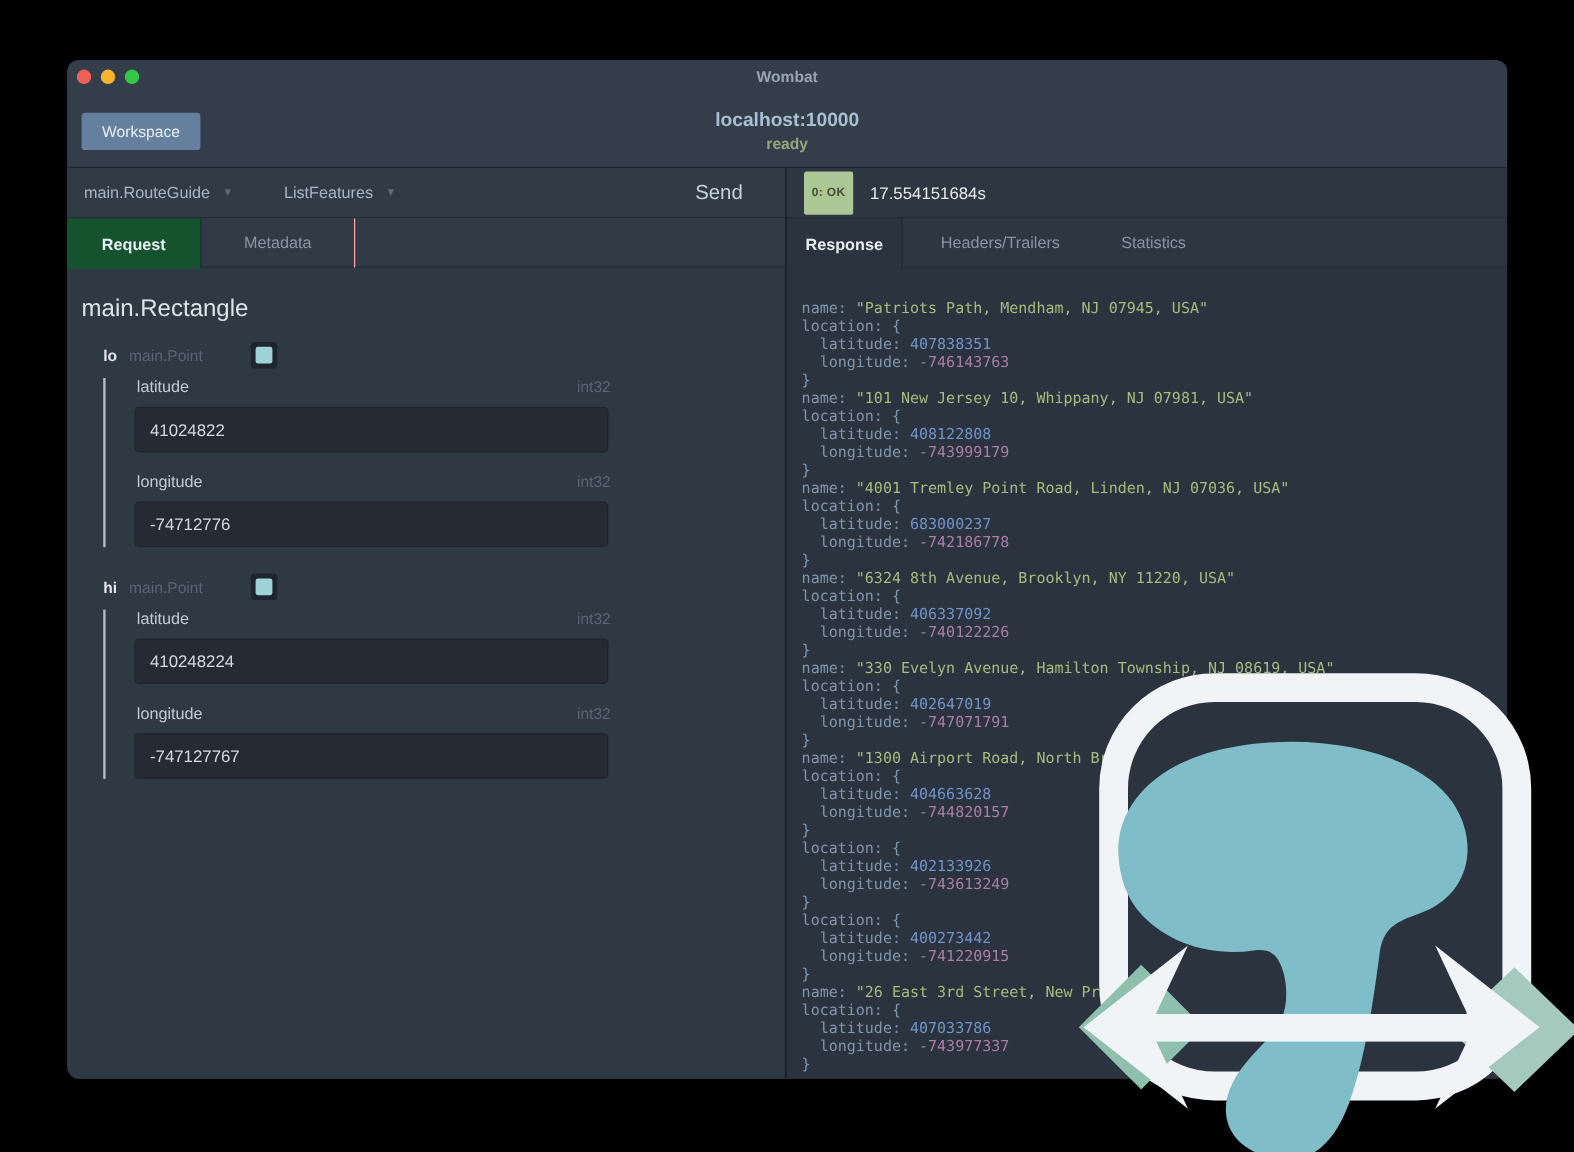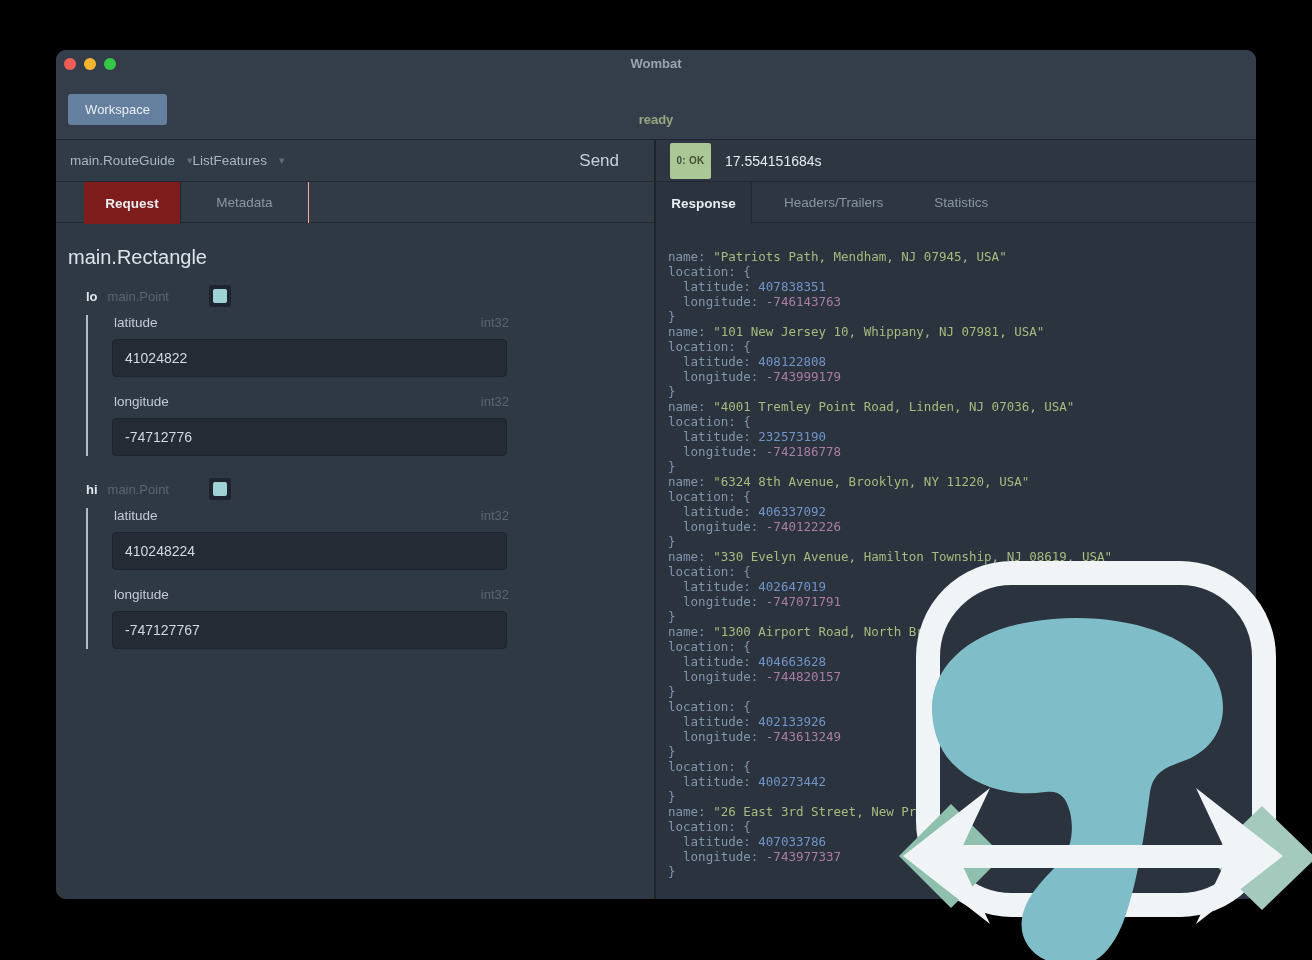--- a/index.html
+++ b/index.html
@@ -31,30 +31,30 @@
   
   .main { position:absolute; top:90px; left:0; right:0; bottom:0; display:flex; }
   .left-panel { width:600px; border-right:2px solid #1e242c; background:#2f3944;
     display:flex; flex-direction:column; }
   .right-panel { flex:1; background:#2b333e; display:flex; flex-direction:column; }
   .toolbar { height:42px; border-bottom:1px solid #222933; display:flex; align-items:center;
     padding:0 14px; background:#313b46; }
   .right-panel .toolbar { background:#2d3641; }
   .svc-label, .method-label { font-size:13.5px; color:#a8b6c4; }
   .chev { font-size:11px; color:#5f6a78; margin-left:12px; line-height:1; }
-  .method-label { }
+  .method-label { margin-left:44px; }
   .send-btn { margin-left:auto; margin-right:21px; background:none; border:none;
     color:#c4d2dc; font-size:17px; font-family:"Liberation Sans",sans-serif; }
   .tabs { height:41px; border-bottom:1px solid #222933; display:flex; background:#313b46; }
   .right-panel .tabs { background:#2d3641; }
   .tab { display:flex; align-items:center; justify-content:center; font-size:13.5px;
     color:#8a95a3; height:41px; }
   .tab.active { font-weight:bold; color:#e8edf2; border-right:1px solid #222933;
     margin-bottom:-1px; height:42px; }
-  .tab-request { width:97px; background:#7f1d1d;margin-left:28px; }
+  .tab-request { width:112px; background:#14532d; }
   .tab-metadata { width:128px; border-right:1px solid #fca5a5; }
   .tab-response { width:96px; background:#2b333e; }
   .tab-headers { margin-left:16px; padding:0 16px; }
   .tab-statistics { margin-left:19px; padding:0 16px; }
   
   .request-content { flex:1; padding:23px 12px; overflow:hidden; }
   .msg-type { font-size:20px; color:#dde3ea; margin-bottom:16px; }
   .group { margin-left:18px; }
   .group + .group { margin-top:22px; }
   .group-header { display:flex; align-items:center; height:22px; margin-bottom:7px; }
@@ -93,20 +93,21 @@
 <div class="window">
 
   <div class="header">
     <div class="traffic">
       <div class="dot red"></div>
       <div class="dot yellow"></div>
       <div class="dot green"></div>
     </div>
     <div class="win-title">Wombat</div>
     <button class="workspace-btn">Workspace</button>
+    <div class="host">localhost:10000</div>
     <div class="host-status">ready</div>
   </div>
 
   <div class="main">
 
     <div class="left-panel">
       <div class="toolbar">
         <span class="svc-label">main.RouteGuide</span>
         <span class="chev">▾</span>
         <span class="method-label">ListFeatures</span>
@@ -183,21 +184,21 @@
           <div class="rline"><span class="rk">  latitude: </span><span class="rn">407838351</span></div>
           <div class="rline"><span class="rk">  longitude: </span><span class="rm">-746143763</span></div>
           <div class="rline"><span class="rk">}</span></div>
           <div class="rline"><span class="rk">name: </span><span class="rs">"101 New Jersey 10, Whippany, NJ 07981, USA"</span></div>
           <div class="rline"><span class="rk">location: {</span></div>
           <div class="rline"><span class="rk">  latitude: </span><span class="rn">408122808</span></div>
           <div class="rline"><span class="rk">  longitude: </span><span class="rm">-743999179</span></div>
           <div class="rline"><span class="rk">}</span></div>
           <div class="rline"><span class="rk">name: </span><span class="rs">"4001 Tremley Point Road, Linden, NJ 07036, USA"</span></div>
           <div class="rline"><span class="rk">location: {</span></div>
-          <div class="rline"><span class="rk">  latitude: </span><span class="rn">232573190</span></div>
+          <div class="rline"><span class="rk">  latitude: </span><span class="rn">683000237</span></div>
           <div class="rline"><span class="rk">  longitude: </span><span class="rm">-742186778</span></div>
           <div class="rline"><span class="rk">}</span></div>
           <div class="rline"><span class="rk">name: </span><span class="rs">"6324 8th Avenue, Brooklyn, NY 11220, USA"</span></div>
           <div class="rline"><span class="rk">location: {</span></div>
           <div class="rline"><span class="rk">  latitude: </span><span class="rn">406337092</span></div>
           <div class="rline"><span class="rk">  longitude: </span><span class="rm">-740122226</span></div>
           <div class="rline"><span class="rk">}</span></div>
           <div class="rline"><span class="rk">name: </span><span class="rs">"330 Evelyn Avenue, Hamilton Township, NJ 08619, USA"</span></div>
           <div class="rline"><span class="rk">location: {</span></div>
           <div class="rline"><span class="rk">  latitude: </span><span class="rn">402647019</span></div>
@@ -207,20 +208,21 @@
           <div class="rline"><span class="rk">location: {</span></div>
           <div class="rline"><span class="rk">  latitude: </span><span class="rn">404663628</span></div>
           <div class="rline"><span class="rk">  longitude: </span><span class="rm">-744820157</span></div>
           <div class="rline"><span class="rk">}</span></div>
           <div class="rline"><span class="rk">location: {</span></div>
           <div class="rline"><span class="rk">  latitude: </span><span class="rn">402133926</span></div>
           <div class="rline"><span class="rk">  longitude: </span><span class="rm">-743613249</span></div>
           <div class="rline"><span class="rk">}</span></div>
           <div class="rline"><span class="rk">location: {</span></div>
           <div class="rline"><span class="rk">  latitude: </span><span class="rn">400273442</span></div>
+          <div class="rline"><span class="rk">  longitude: </span><span class="rm">-741220915</span></div>
           <div class="rline"><span class="rk">}</span></div>
           <div class="rline"><span class="rk">name: </span><span class="rs">"26 East 3rd Street, New Pr</span></div>
           <div class="rline"><span class="rk">location: {</span></div>
           <div class="rline"><span class="rk">  latitude: </span><span class="rn">407033786</span></div>
           <div class="rline"><span class="rk">  longitude: </span><span class="rm">-743977337</span></div>
           <div class="rline"><span class="rk">}</span></div>
         </div>
     </div>
 
   </div>

